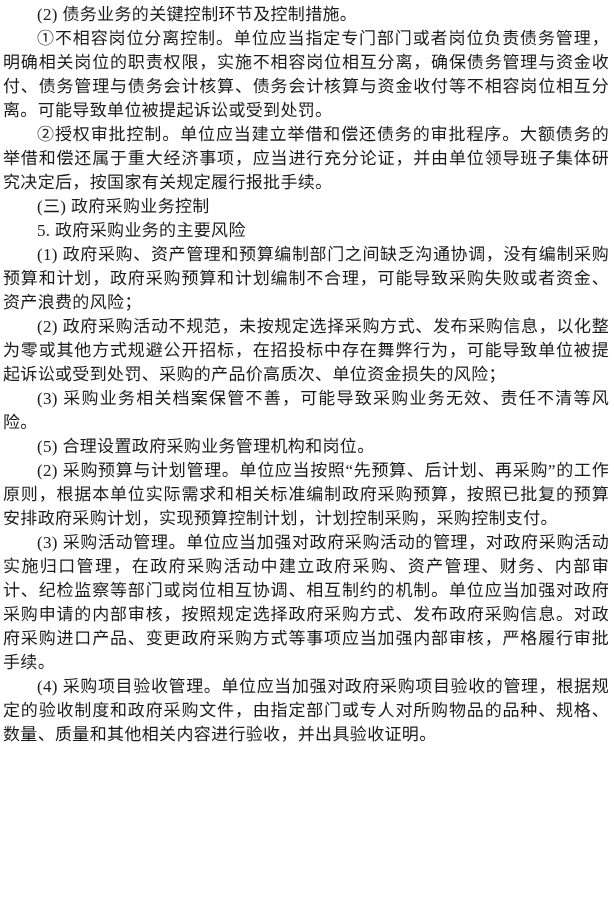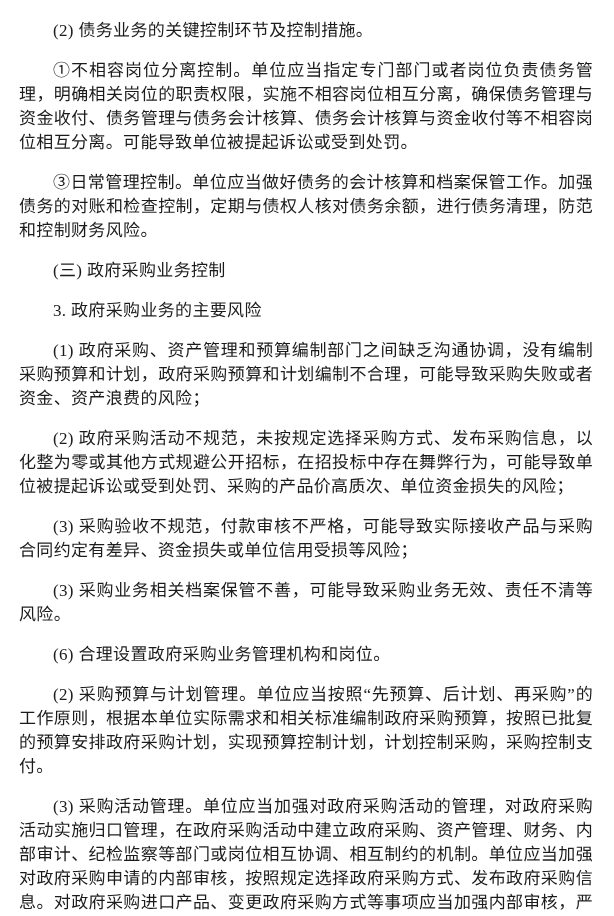--- a/index.html
+++ b/index.html
@@ -17,36 +17,35 @@
     overflow: hidden;
     font-family: "Liberation Serif", "DejaVu Serif", serif;
     font-size: 17px;
     line-height: 24px;
     color: #1b1b1b;
     text-align: justify;
     text-justify: inter-ideograph;
     letter-spacing: 0.02em;
   }
   .page p {
-    margin: 16px;
+    margin: 0;
     padding: 0;
     text-indent: 2em;
     word-break: break-all;
   }
 </style>
 </head>
 <body>
 
 <div class="page">
   <p>(2) 债务业务的关键控制环节及控制措施。</p>
   <p>①不相容岗位分离控制。单位应当指定专门部门或者岗位负责债务管理，明确相关岗位的职责权限，实施不相容岗位相互分离，确保债务管理与资金收付、债务管理与债务会计核算、债务会计核算与资金收付等不相容岗位相互分离。可能导致单位被提起诉讼或受到处罚。</p>
-  <p>③日常管理控制。单位应当做好债务的会计核算和档案保管工作。加强债务的对账和检查控制，定期与债权人核对债务余额，进行债务清理，防范和控制财务风险。</p>
+  <p>②授权审批控制。单位应当建立举借和偿还债务的审批程序。大额债务的举借和偿还属于重大经济事项，应当进行充分论证，并由单位领导班子集体研究决定后，按国家有关规定履行报批手续。</p>
   <p>(三) 政府采购业务控制</p>
-  <p>3. 政府采购业务的主要风险</p>
+  <p>5. 政府采购业务的主要风险</p>
   <p>(1) 政府采购、资产管理和预算编制部门之间缺乏沟通协调，没有编制采购预算和计划，政府采购预算和计划编制不合理，可能导致采购失败或者资金、资产浪费的风险；</p>
   <p>(2) 政府采购活动不规范，未按规定选择采购方式、发布采购信息，以化整为零或其他方式规避公开招标，在招投标中存在舞弊行为，可能导致单位被提起诉讼或受到处罚、采购的产品价高质次、单位资金损失的风险；</p>
-  <p>(3) 采购验收不规范，付款审核不严格，可能导致实际接收产品与采购合同约定有差异、资金损失或单位信用受损等风险；</p>
   <p>(3) 采购业务相关档案保管不善，可能导致采购业务无效、责任不清等风险。</p>
-  <p>(6) 合理设置政府采购业务管理机构和岗位。</p>
+  <p>(5) 合理设置政府采购业务管理机构和岗位。</p>
   <p>(2) 采购预算与计划管理。单位应当按照“先预算、后计划、再采购”的工作原则，根据本单位实际需求和相关标准编制政府采购预算，按照已批复的预算安排政府采购计划，实现预算控制计划，计划控制采购，采购控制支付。</p>
   <p>(3) 采购活动管理。单位应当加强对政府采购活动的管理，对政府采购活动实施归口管理，在政府采购活动中建立政府采购、资产管理、财务、内部审计、纪检监察等部门或岗位相互协调、相互制约的机制。单位应当加强对政府采购申请的内部审核，按照规定选择政府采购方式、发布政府采购信息。对政府采购进口产品、变更政府采购方式等事项应当加强内部审核，严格履行审批手续。</p>
   <p>(4) 采购项目验收管理。单位应当加强对政府采购项目验收的管理，根据规定的验收制度和政府采购文件，由指定部门或专人对所购物品的品种、规格、数量、质量和其他相关内容进行验收，并出具验收证明。</p>
 </div>
 
 </body></html>

